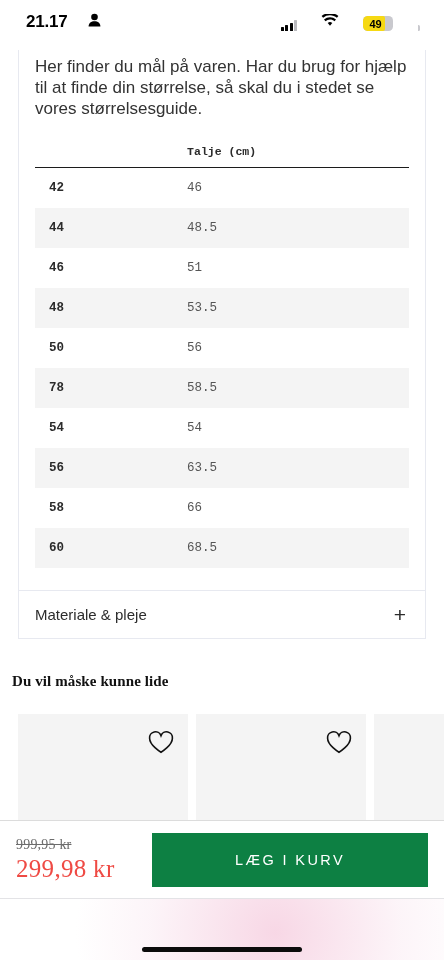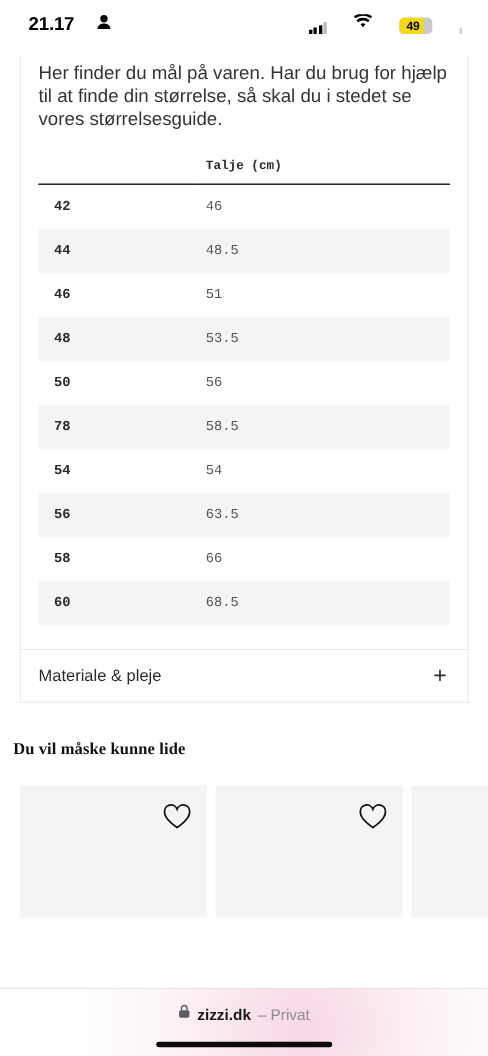--- a/index.html
+++ b/index.html
@@ -382,28 +382,25 @@
         <div class="rec-card partial">
           <span class="garment">
             <span class="body"></span>
           </span>
         </div>
 
       </div>
     </div>
   </div>
 
+  <div class="buy-bar">
+    <div class="price-block">
+      <span class="price-old">999,95 kr</span>
+      <span class="price-new">299,98 kr</span>
+    </div>
+    <button class="cart-button">LÆG I KURV</button>
+  </div>
 
   <div class="safari-bar">
-    <div class="url-row">
-      <span class="lock-icon">
-        <svg width="11" height="13" viewBox="0 0 11 13">
-          <path d="M3 5.5V3.6a2.5 2.5 0 015 0v1.9" fill="none" stroke="#5b5b60" stroke-width="1.4"></path>
-          <rect x="0.8" y="5.3" width="9.4" height="7" rx="1.6" fill="#5b5b60"></rect>
-        </svg>
-      </span>
-      <span class="url-host">zizzi.dk</span>
-      <span class="url-mode">– Privat</span>
-    </div>
     <div class="home-indicator"></div>
   </div>
 
 </div>
 
 </body></html>

